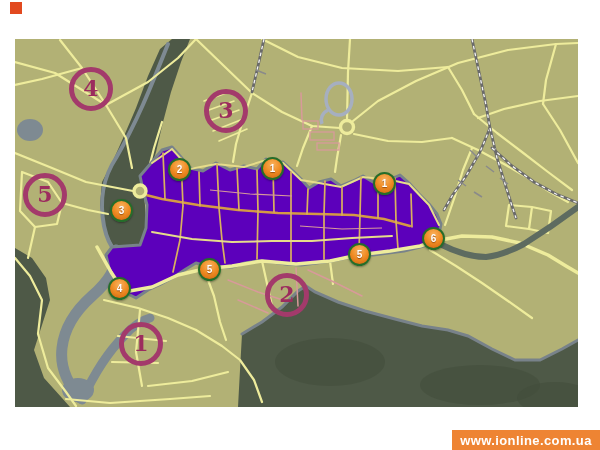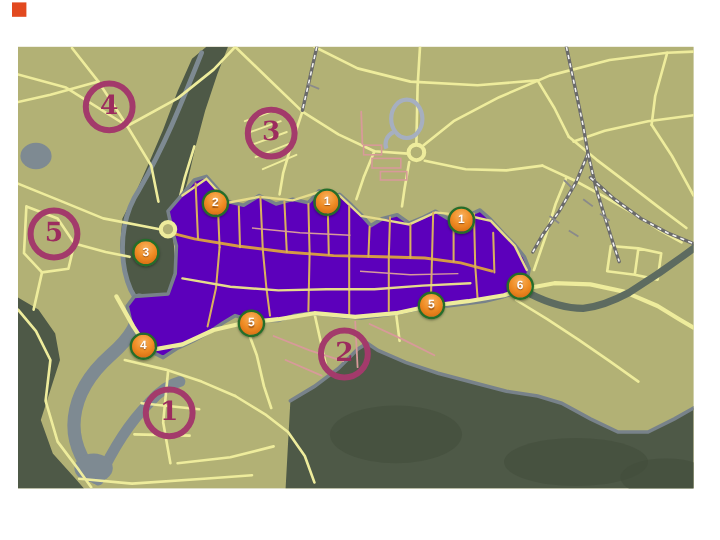--- a/index.html
+++ b/index.html
@@ -176,14 +176,17 @@
         <div class="omark" style="left: 333px; top: 204px;">5</div>
         <div class="omark" style="left: 407px; top: 188px;">6</div>
         <div class="rmark" style="left: 54px; top: 28px;">4</div>
         <div class="rmark" style="left: 189px; top: 50px;">3</div>
         <div class="rmark" style="left: 8px; top: 134px;">5</div>
         <div class="rmark" style="left: 104px; top: 283px;">1</div>
         <div class="rmark" style="left: 250px; top: 234px;">2</div>
       </div>
   </div>
 
+  <div class="banner">
+    <span>www.ionline.com.ua</span>
+  </div>
 
 </div>
 
 </body></html>

